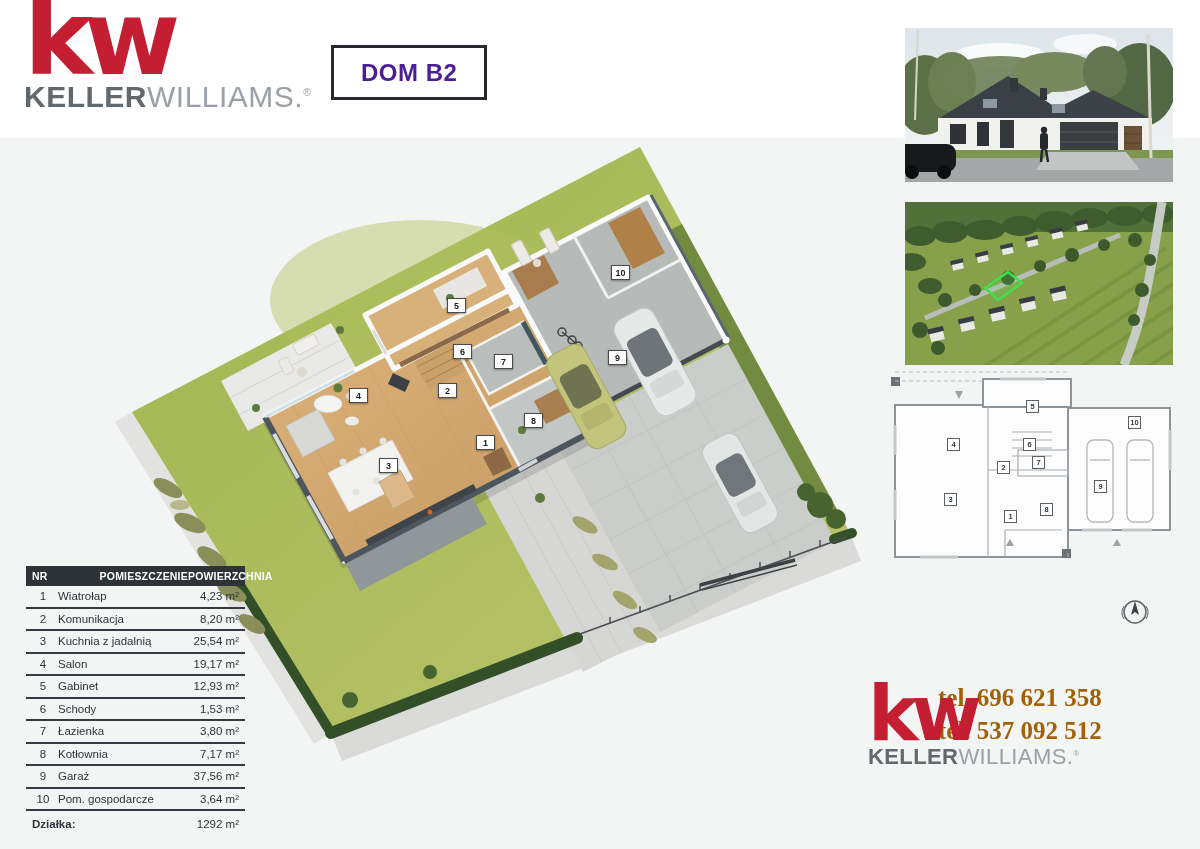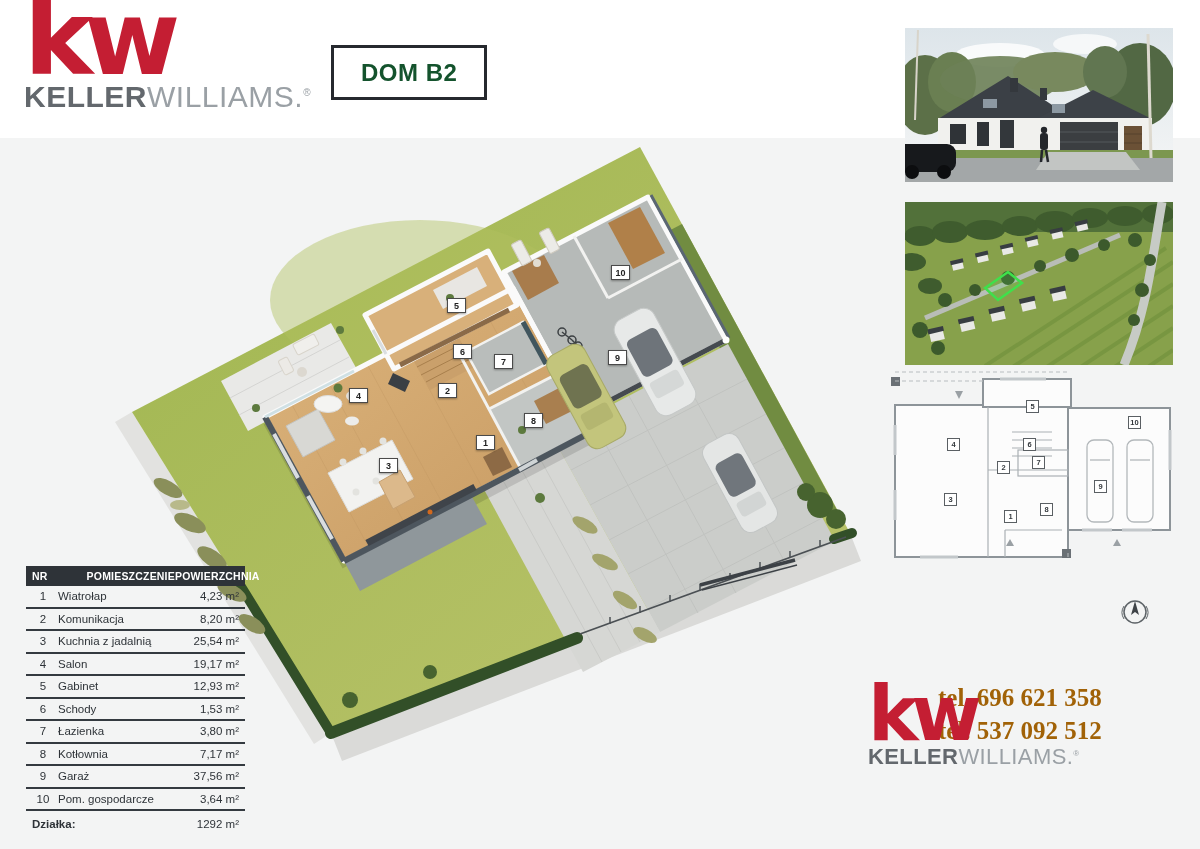--- a/index.html
+++ b/index.html
@@ -13,29 +13,29 @@
   .kw-mark{font-family:"DejaVu Sans",sans-serif;font-weight:800;font-size:104px;
            letter-spacing:-9px;color:#c41e33;line-height:1;}
   .kw-name{margin-top:-8px;font-size:30px;letter-spacing:.5px;white-space:nowrap;}
   .kw-name .b{font-weight:700;color:#63686d;}
   .kw-name .l{font-weight:400;color:#9aa0a5;}
   .kw-name .r{font-size:10px;color:#9aa0a5;vertical-align:super;}
 
   
   .badges{position:absolute;left:331px;top:45px;display:flex;gap:19px;}
   .badge{height:49px;border:3px solid #26292e;background:#fff;display:flex;align-items:center;
-         justify-content:center;padding:0 27px;font-weight:700;font-size:24px;color:#14532d;
+         justify-content:center;padding:0 27px;font-weight:700;font-size:24px;color:#4c1d95;
          letter-spacing:.5px;white-space:nowrap;}
 
   
   .area-table{position:absolute;left:26px;top:566px;width:219px;color:#2e3338;}
   .t-head{display:flex;align-items:center;background:#2e3338;color:#fff;font-weight:700;
           font-size:10.5px;padding:4px 6px;letter-spacing:.2px;}
   .t-head .c-nr{width:22px;}
-  .t-head .c-name{flex:1;margin-left:7px;padding-left:32px;}
+  .t-head .c-name{flex:1;margin-left:20px;padding-left:32px;}
   .t-head .c-area{text-align:center;}
   .t-row{display:flex;align-items:center;border-bottom:2px solid #343a40;font-size:11.5px;
          padding:2px 6px;height:16.5px;}
   .t-row .c-nr{width:22px;text-align:center;}
   .t-row .c-name{flex:1;margin-left:4px;white-space:nowrap;}
   .t-row .c-area{text-align:left;white-space:nowrap;}
   .t-sum{display:flex;align-items:center;background:#2e3338;color:#fff;font-weight:700;
          font-size:11.5px;padding:3px 6px;height:17px;}
   .t-sum .c-name{flex:1;}
   .t-plot{display:flex;align-items:center;font-size:11.5px;padding:5px 6px;height:16px;}

